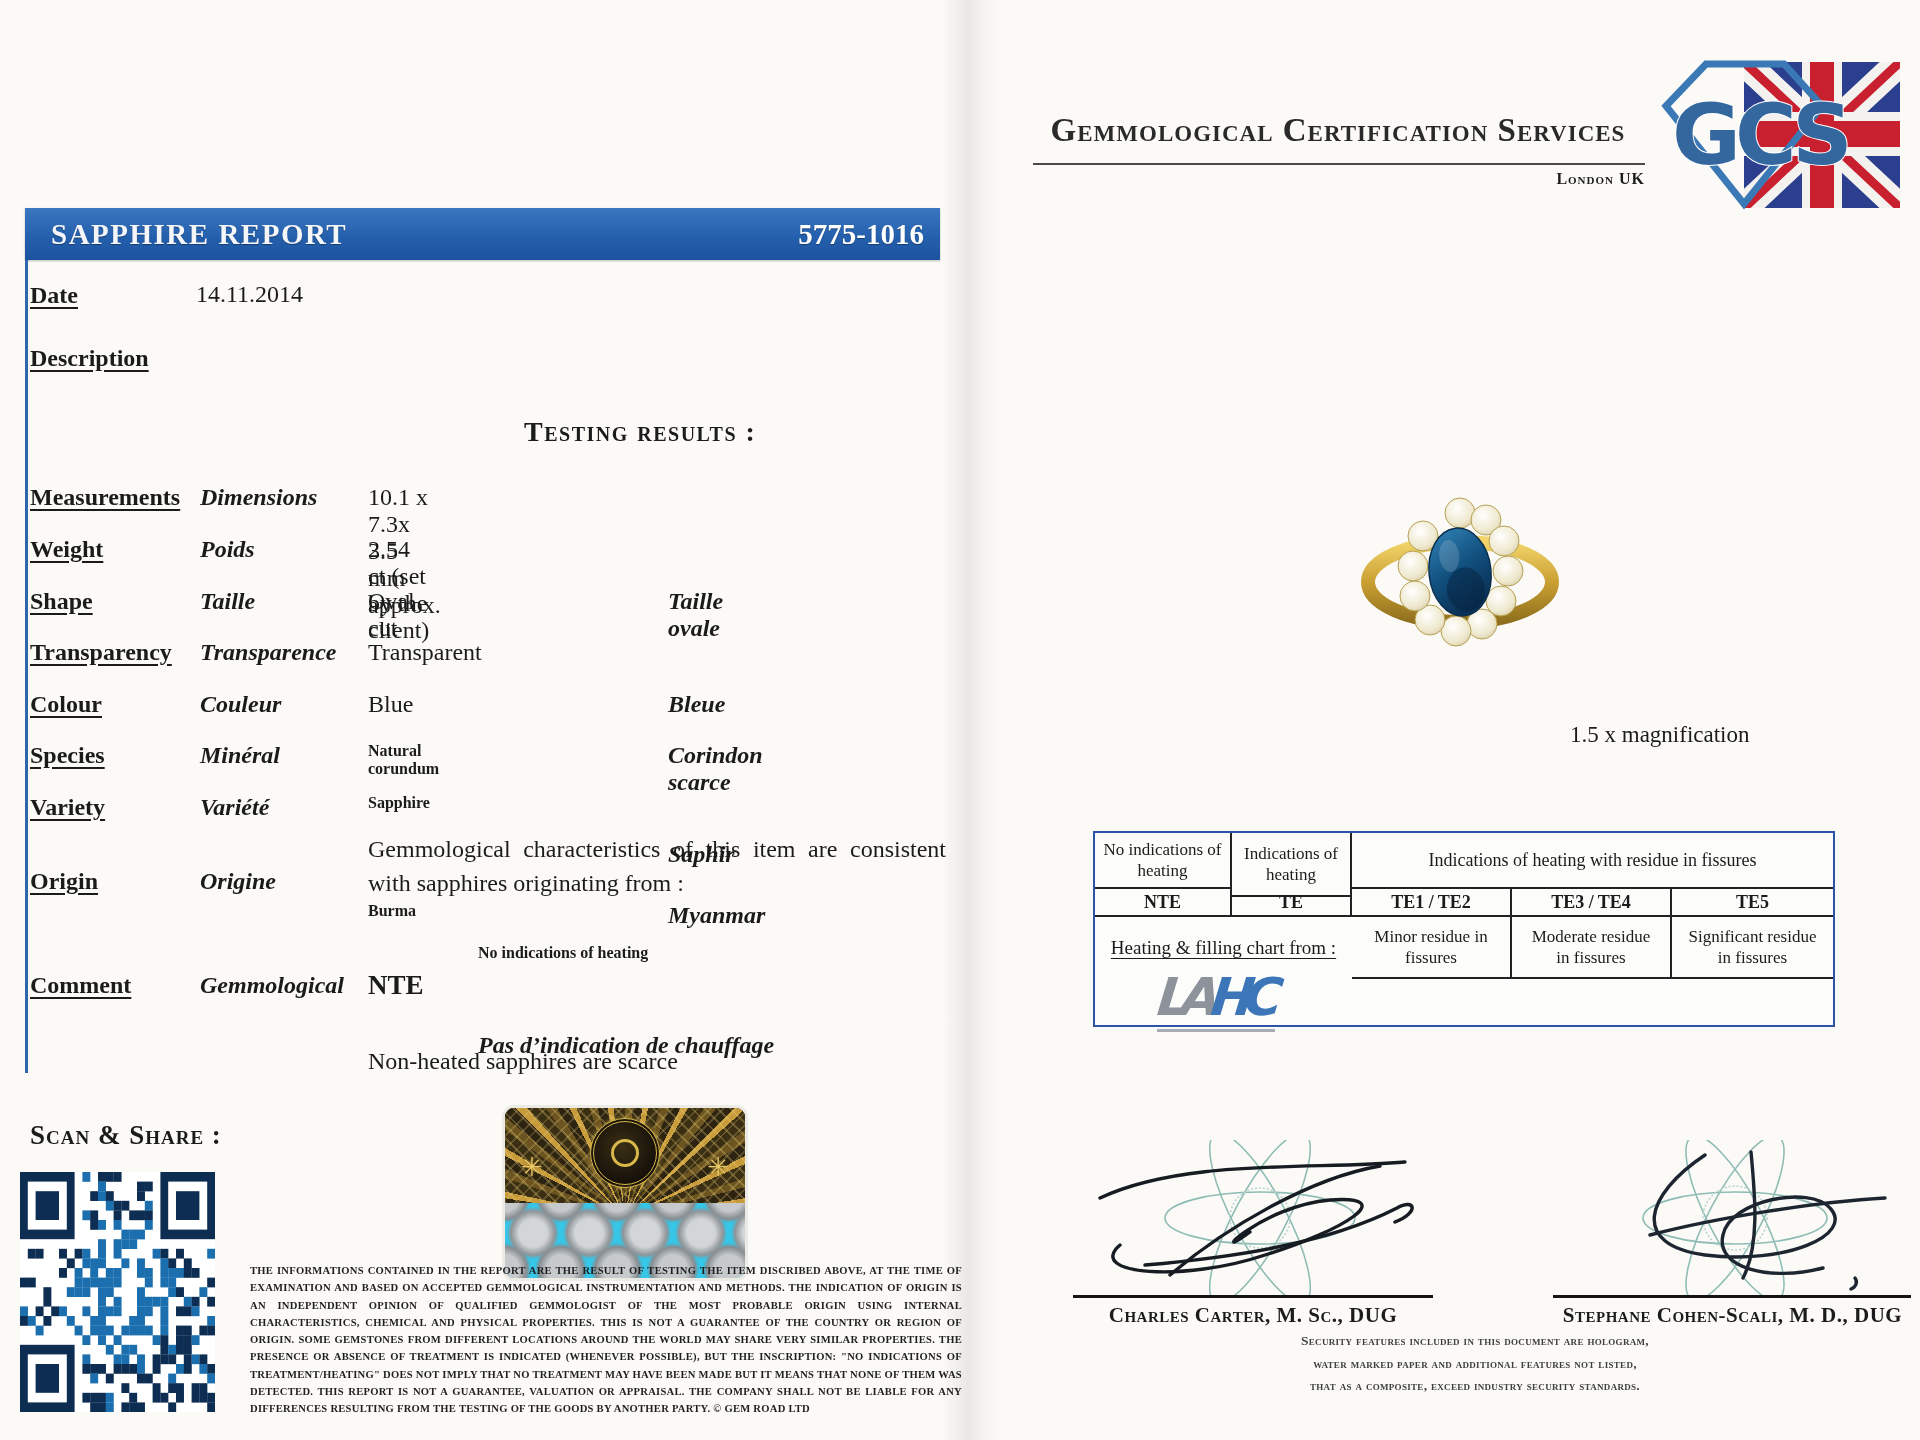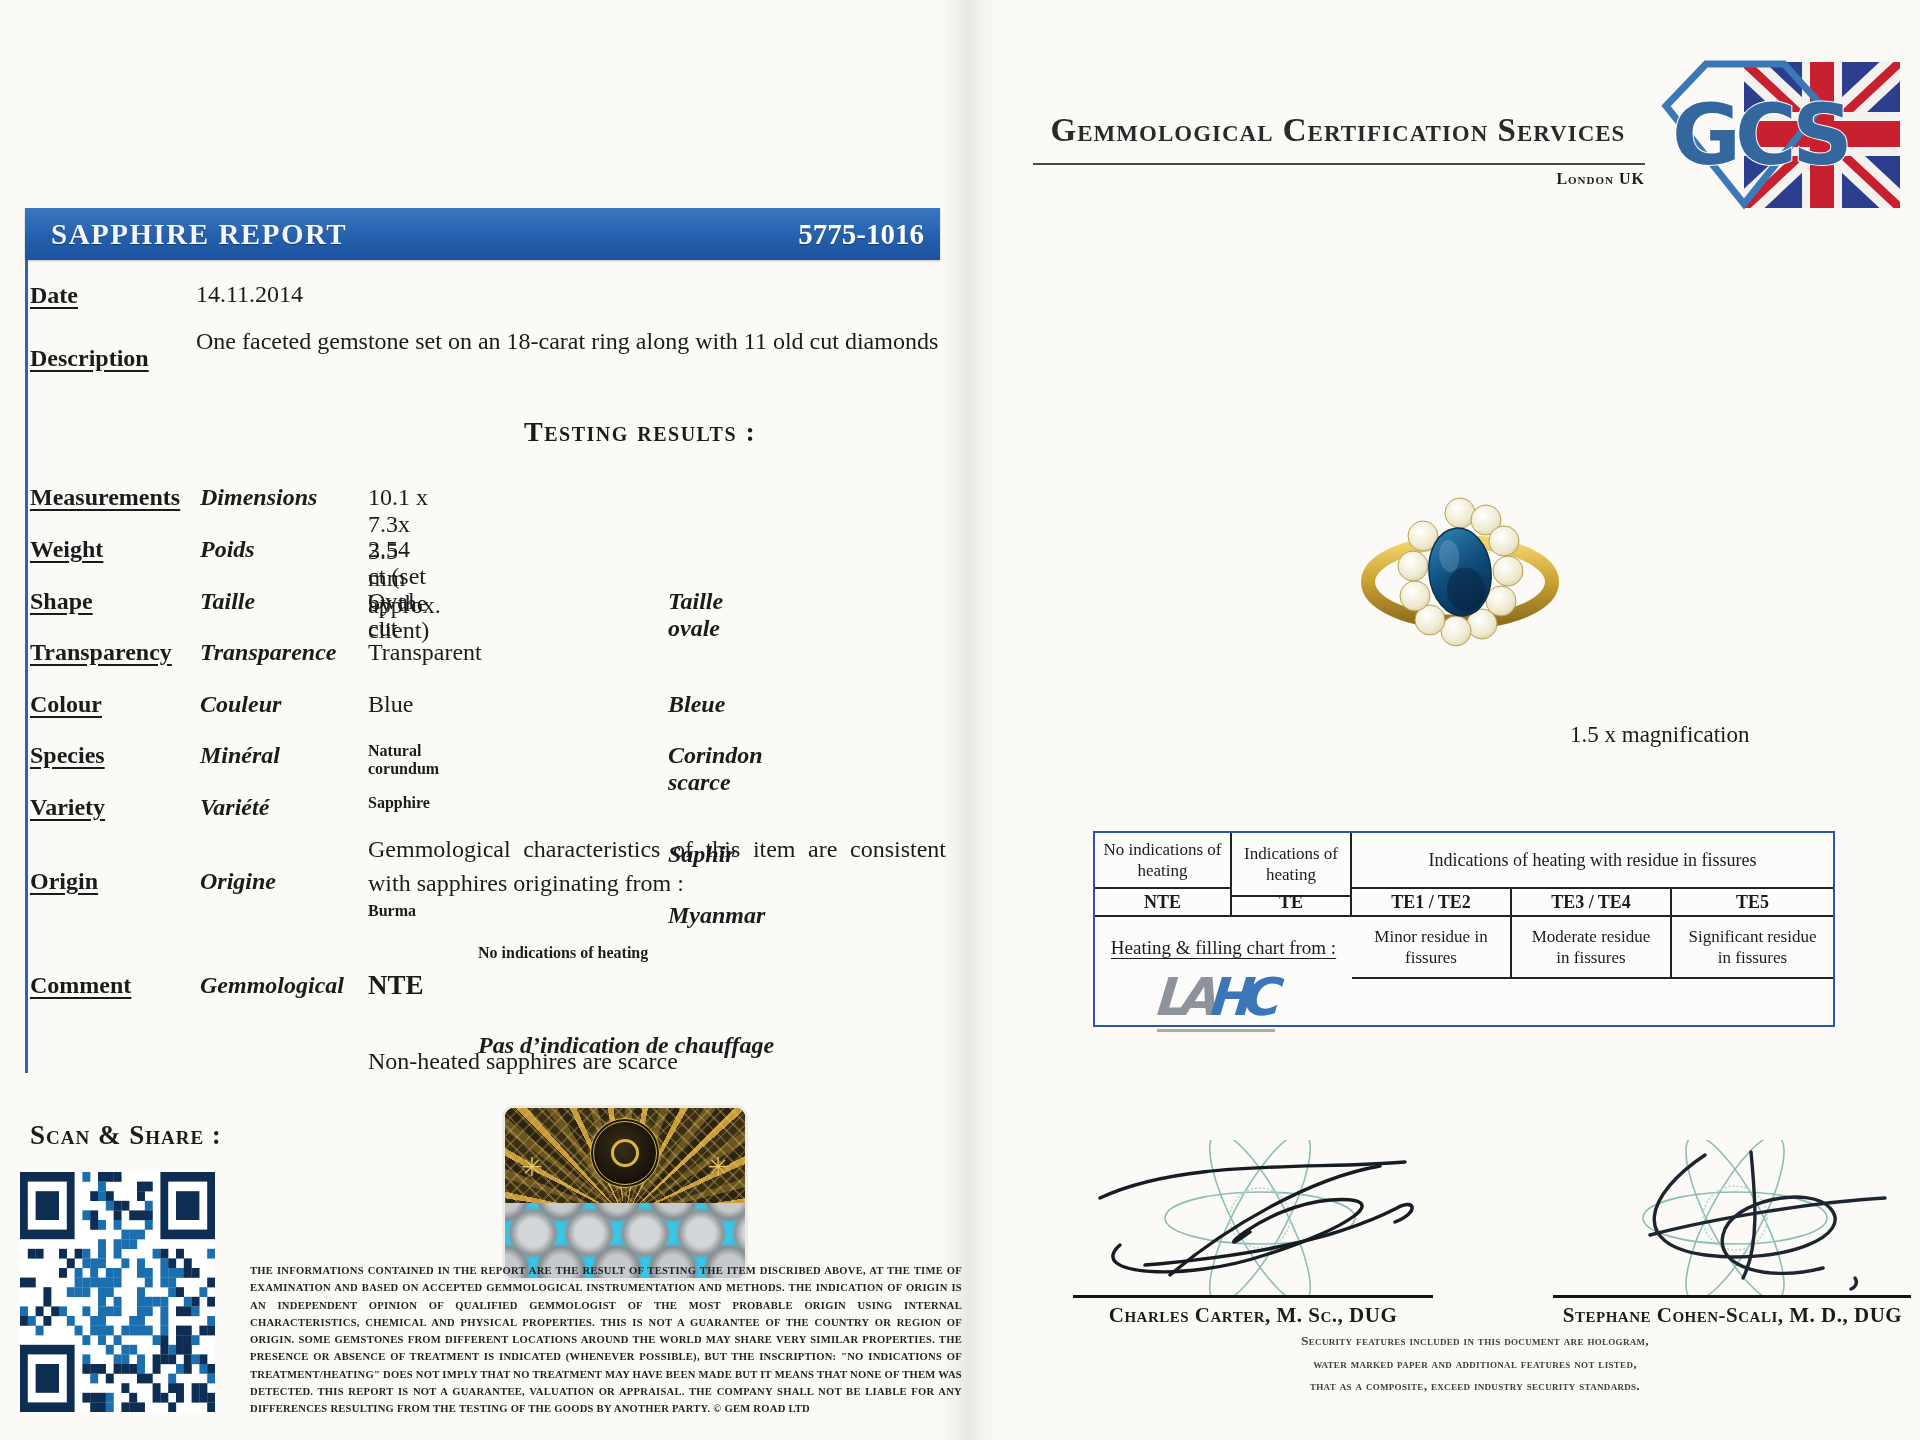--- a/index.html
+++ b/index.html
@@ -75,21 +75,20 @@
 
   <div class="abs header-bar">
     <span class="t">SAPPHIRE REPORT</span>
     <span class="n">5775-1016</span>
   </div>
   <div class="abs left-rule"></div>
 
   <div class="abs lbl" style="left:30px;top:282px;">Date</div>
   <div class="abs val" style="left:196px;top:281px;">14.11.2014</div>
   <div class="abs lbl" style="left:30px;top:345px;">Description</div>
-  <div class="abs val just" style="left:196px;top:324px;width:750px;">One faceted gemstone set on an 18-carat ring along with 11 old cut diamonds</div>
 
   <div class="abs heading-tr" style="left:524px;top:416px;">Testing results :</div>
 
   <div class="abs" style="left:0;top:0;">
     <div class="abs lbl" style="left:30px;top:484px;">Measurements</div>
     <div class="abs frlbl" style="left:200px;top:484px;">Dimensions</div>
     <div class="abs val" style="left:368px;top:484px;">10.1 x 7.3x 3.5 mm approx.</div>
 
     <div class="abs lbl" style="left:30px;top:536px;">Weight</div>
     <div class="abs frlbl" style="left:200px;top:536px;">Poids</div>

